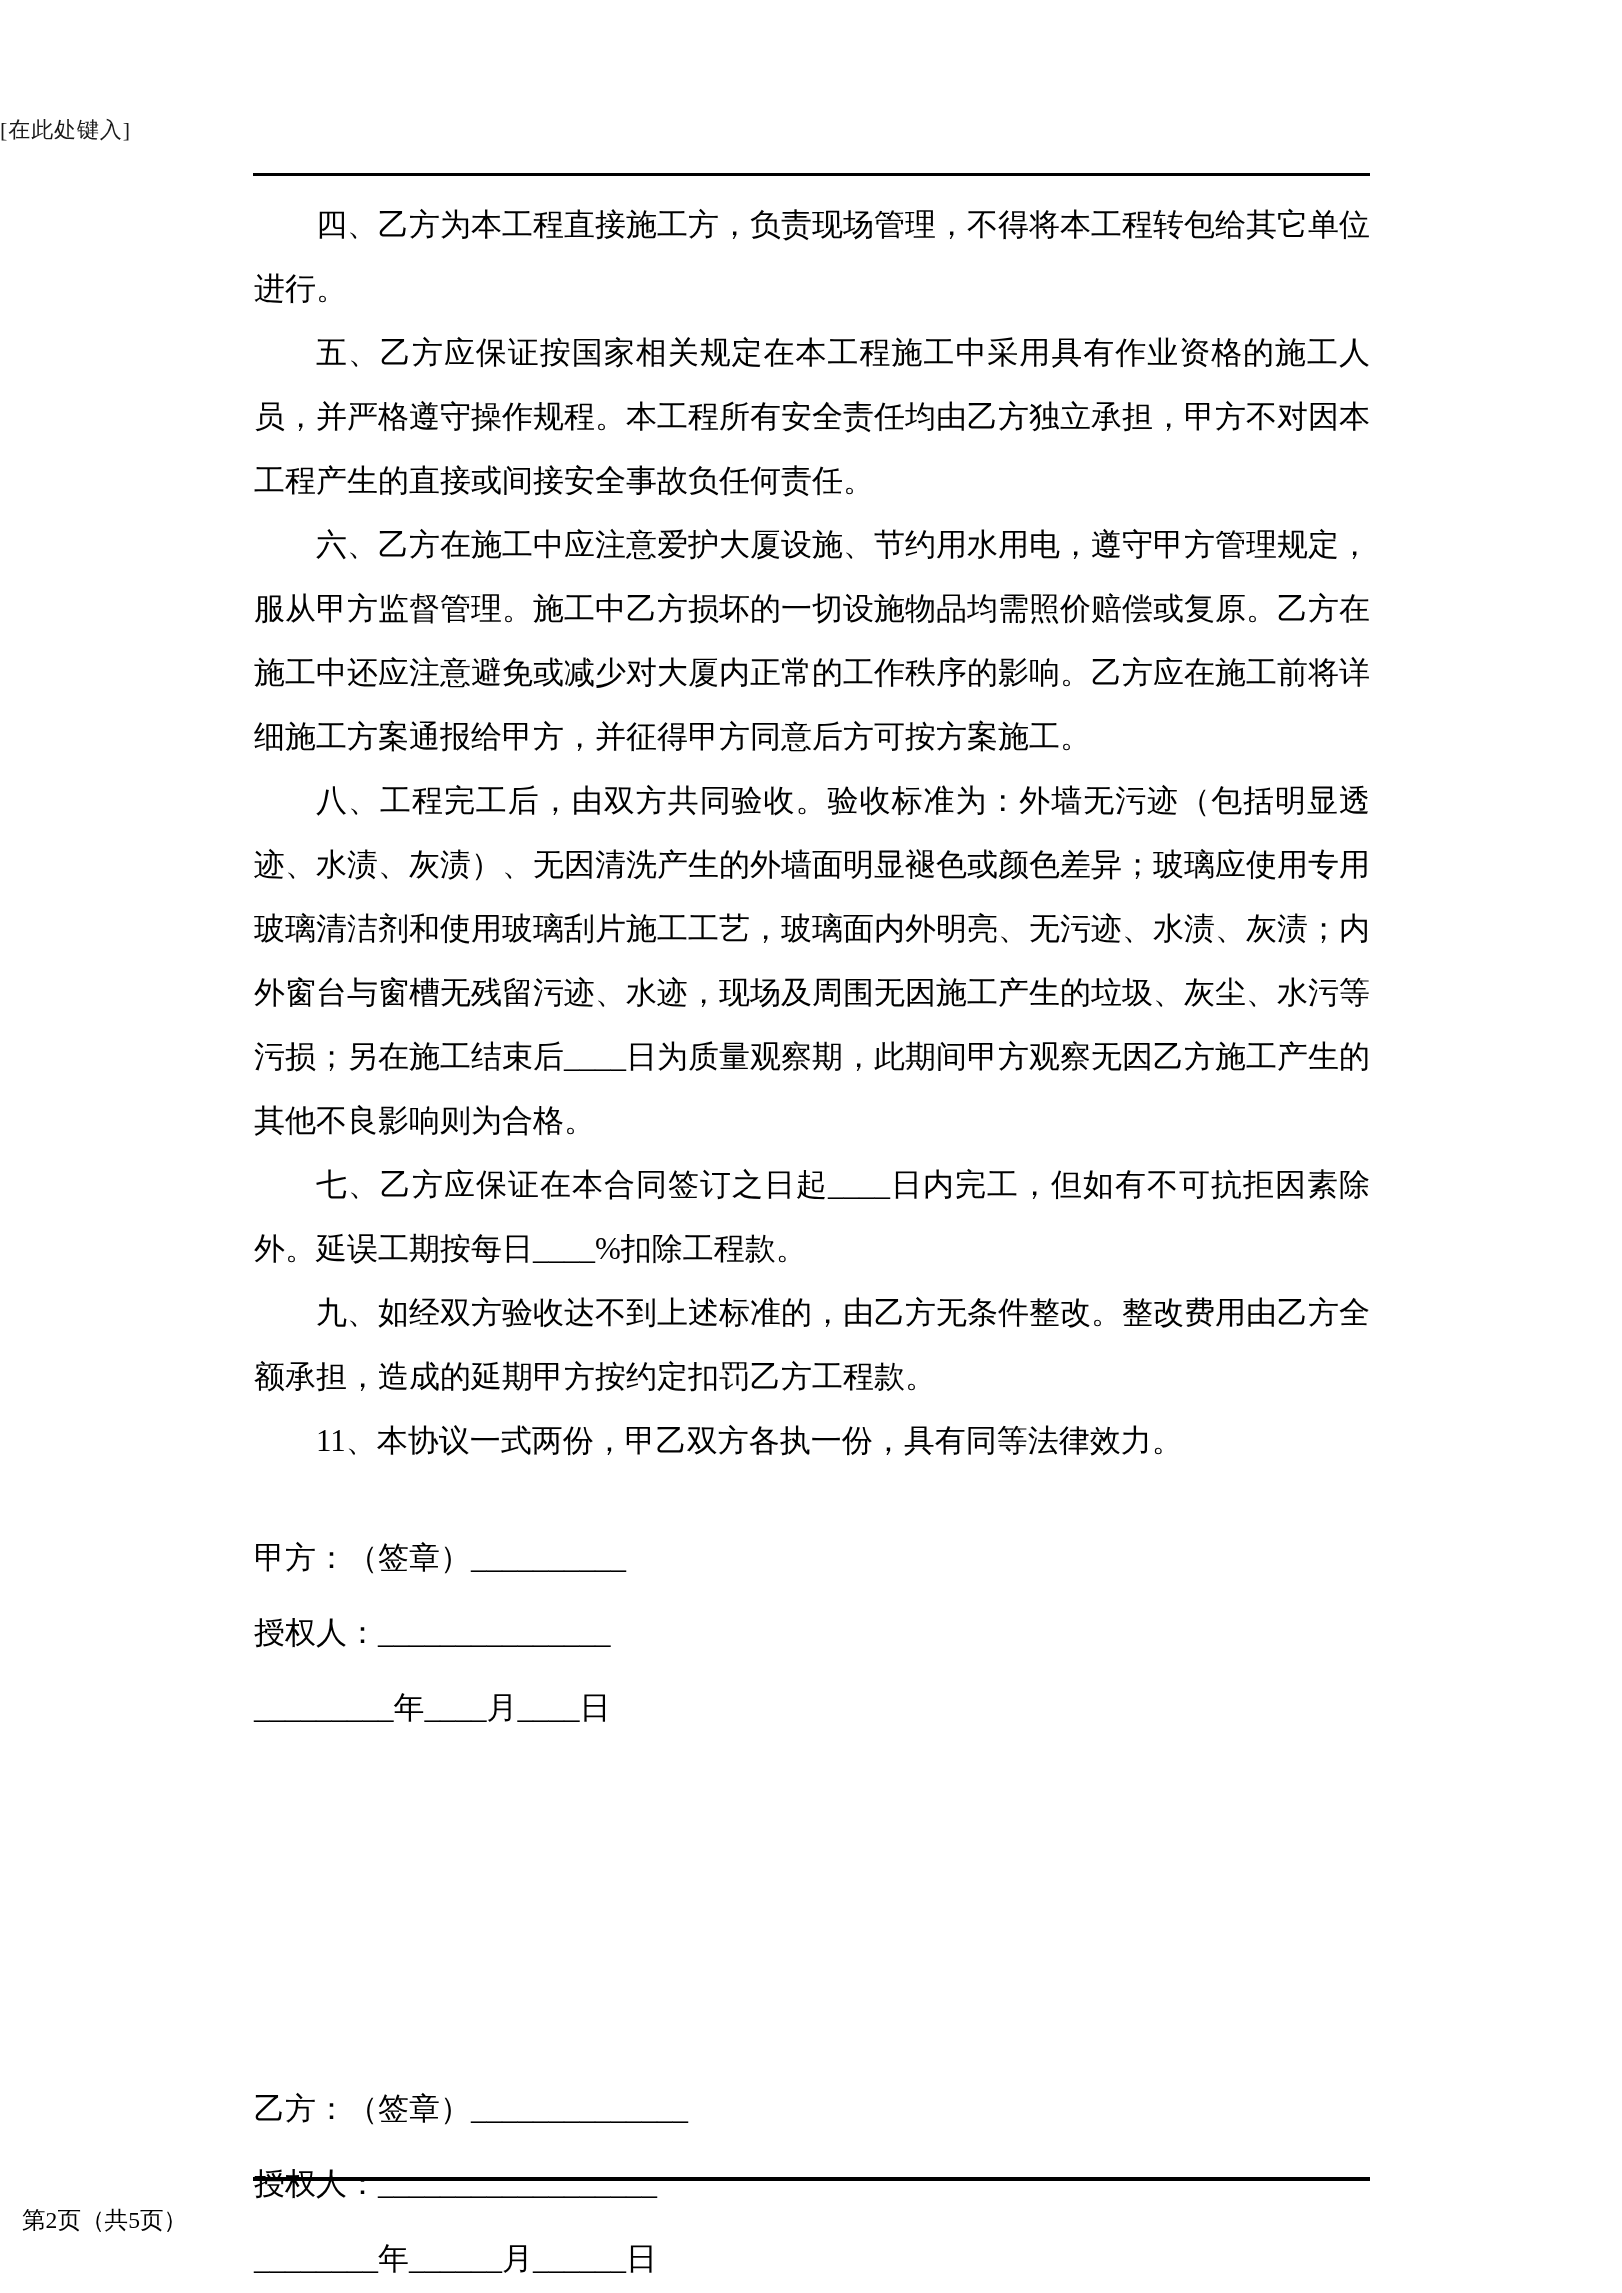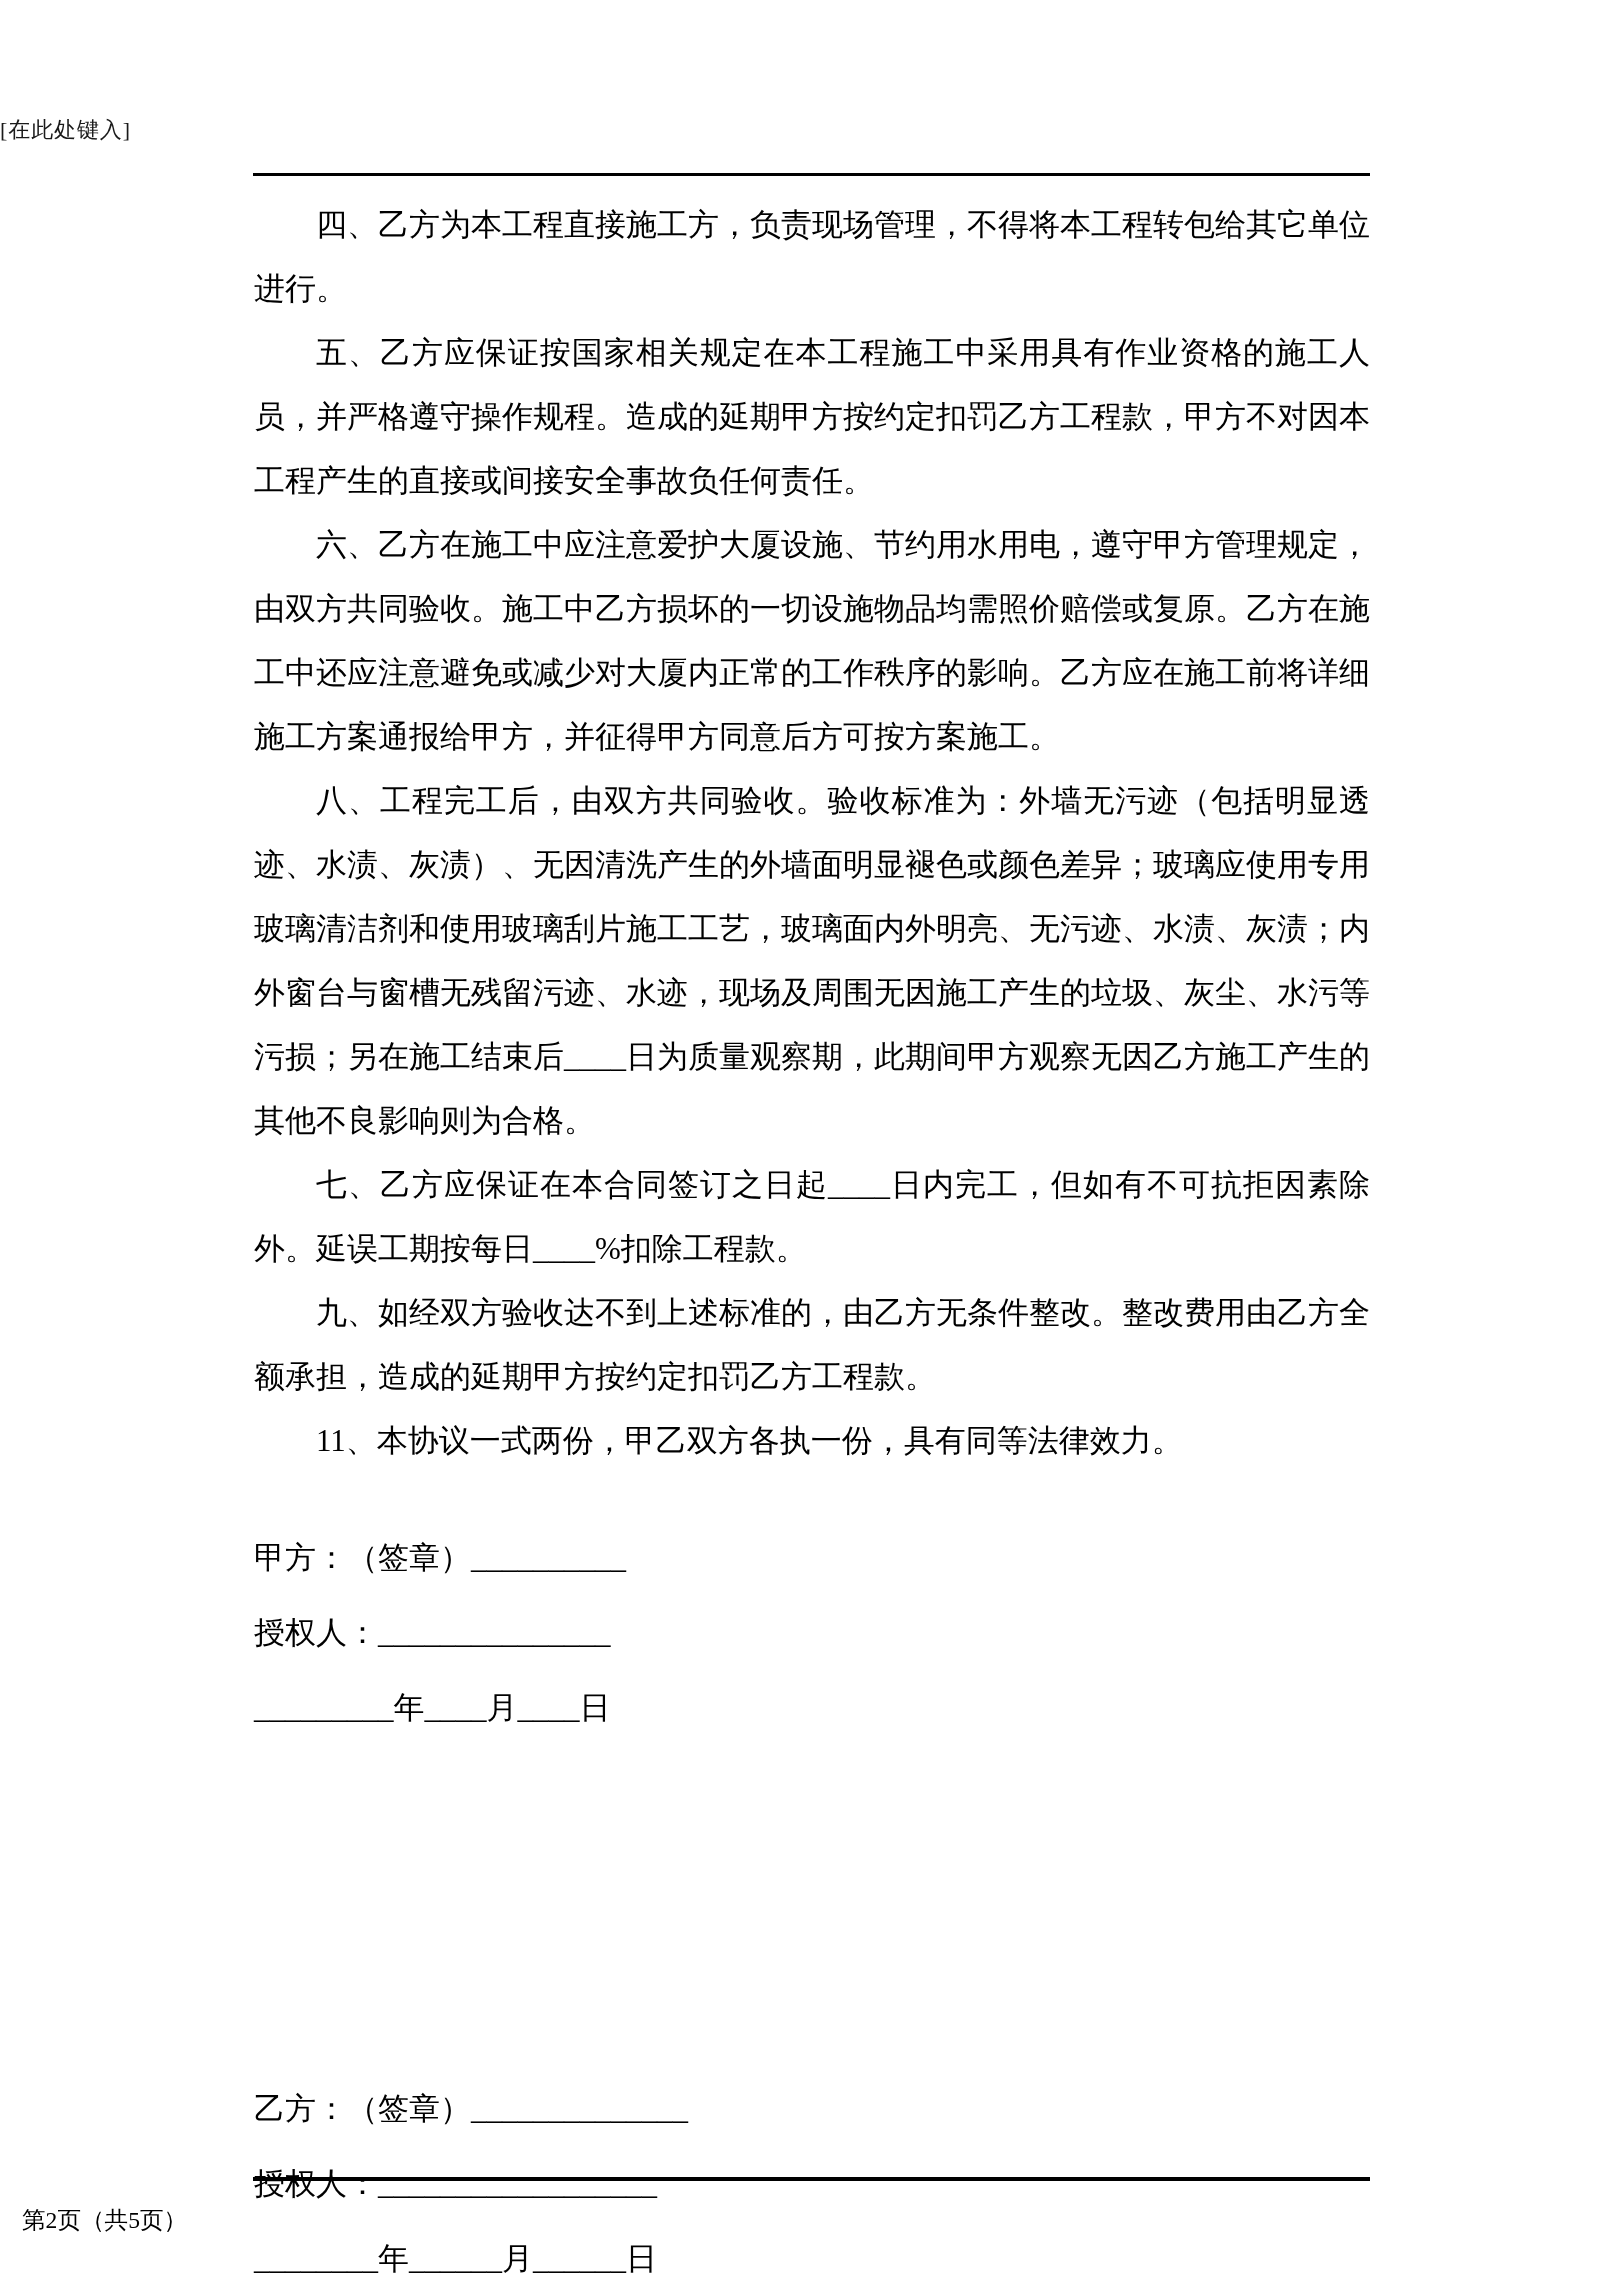--- a/index.html
+++ b/index.html
@@ -85,22 +85,22 @@
 <body>
 
 <div class="page">
 
   <div class="header-text">[在此处键入]</div>
 
   <div class="header-rule"></div>
 
   <div class="body-area">
     <p class="para">四、乙方为本工程直接施工方，负责现场管理，不得将本工程转包给其它单位进行。</p>
-    <p class="para">五、乙方应保证按国家相关规定在本工程施工中采用具有作业资格的施工人员，并严格遵守操作规程。造成的延期甲方按约定扣罚乙方工程款，甲方不对因本工程产生的直接或间接安全事故负任何责任。</p>
-    <p class="para">六、乙方在施工中应注意爱护大厦设施、节约用水用电，遵守甲方管理规定，由双方共同验收。施工中乙方损坏的一切设施物品均需照价赔偿或复原。乙方在施工中还应注意避免或减少对大厦内正常的工作秩序的影响。乙方应在施工前将详细施工方案通报给甲方，并征得甲方同意后方可按方案施工。</p>
+    <p class="para">五、乙方应保证按国家相关规定在本工程施工中采用具有作业资格的施工人员，并严格遵守操作规程。本工程所有安全责任均由乙方独立承担，甲方不对因本工程产生的直接或间接安全事故负任何责任。</p>
+    <p class="para">六、乙方在施工中应注意爱护大厦设施、节约用水用电，遵守甲方管理规定，服从甲方监督管理。施工中乙方损坏的一切设施物品均需照价赔偿或复原。乙方在施工中还应注意避免或减少对大厦内正常的工作秩序的影响。乙方应在施工前将详细施工方案通报给甲方，并征得甲方同意后方可按方案施工。</p>
     <p class="para">八、工程完工后，由双方共同验收。验收标准为：外墙无污迹（包括明显透迹、水渍、灰渍）、无因清洗产生的外墙面明显褪色或颜色差异；玻璃应使用专用玻璃清洁剂和使用玻璃刮片施工工艺，玻璃面内外明亮、无污迹、水渍、灰渍；内外窗台与窗槽无残留污迹、水迹，现场及周围无因施工产生的垃圾、灰尘、水污等污损；另在施工结束后____日为质量观察期，此期间甲方观察无因乙方施工产生的其他不良影响则为合格。</p>
     <p class="para">七、乙方应保证在本合同签订之日起____日内完工，但如有不可抗拒因素除外。延误工期按每日____%扣除工程款。</p>
     <p class="para">九、如经双方验收达不到上述标准的，由乙方无条件整改。整改费用由乙方全额承担，造成的延期甲方按约定扣罚乙方工程款。</p>
     <p class="para">11、本协议一式两份，甲乙双方各执一份，具有同等法律效力。</p>
 
     <div class="sig-grid">
       <div class="sig-col-a">
         <p class="sig-line">甲方：（签章）__________</p>
         <p class="sig-line">授权人：_______________</p>
         <p class="sig-line">_________年____月____日</p>

